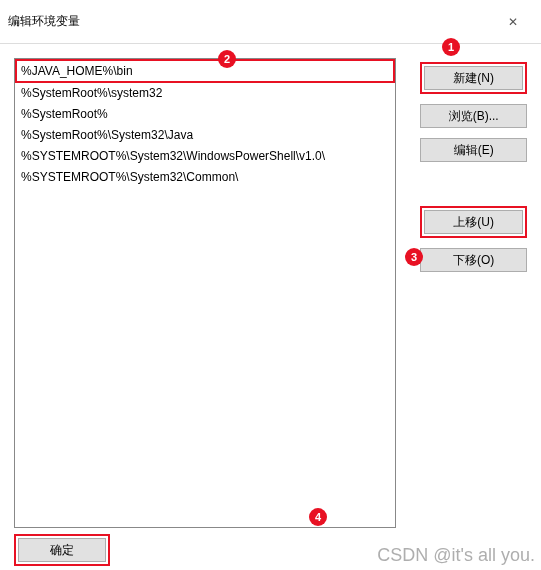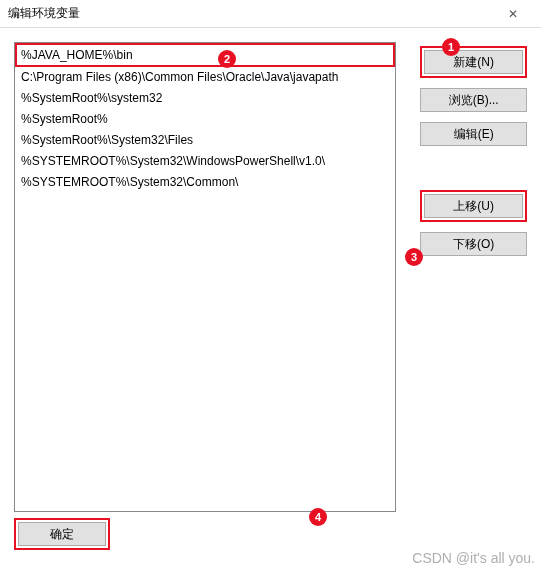--- a/index.html
+++ b/index.html
@@ -1,51 +1,50 @@
 <!DOCTYPE html>
 <html><head>
 <meta charset="utf-8">
 <style>
 * { box-sizing: border-box; margin: 0; padding: 0; }
 body { font-family: "Microsoft YaHei", "Segoe UI", sans-serif; font-size: 12px; background: #fff; width: 541px; height: 570px; position: relative; }
-.titlebar { height: 28px; display: flex; align-items: center; padding: 0 8px; border-bottom: 1px solid #ddd; }
+.titlebar { height: 44px; display: flex; align-items: center; padding: 0 8px; border-bottom: 1px solid #ddd; }
 .titlebar .title { flex: 1; }
 .close { width: 40px; height: 28px; display: flex; align-items: center; justify-content: center; cursor: pointer; color:#555;}
 .body { display: flex; padding: 14px 14px 8px 14px; gap: 24px; height: 490px; }
 .list-panel { width: 387px; height: 470px; border: 1px solid #888; background: #fff; overflow: hidden; position: relative;}
 .list-item { height: 21px; line-height: 21px; padding: 0 6px; white-space: nowrap; overflow: hidden; cursor: pointer; }
 .list-item.selected { border: 2px solid #e81123; height: 24px; line-height: 20px; padding: 0 4px; }
 .btn-col { width: 108px; display: flex; flex-direction: column; gap: 10px; padding-top: 4px; }
 .btn { height: 24px; border: 1px solid #adadad; background: #e1e1e1; display: flex; align-items: center; justify-content: center; cursor: pointer; min-width: 88px; }
 .spacer { height: 24px; }
 .spacer2 { height: 46px; }
 .red-wrap { border: 2.5px solid #e81123; padding: 2px; }
 .red-wrap .btn { margin: 0; }
 .footer { display: flex; justify-content: flex-start; gap: 10px; padding: 0 14px 14px 14px; }
 .footer .btn { width: 88px; }
 .callout { position: absolute; width: 18px; height: 18px; border-radius: 50%; background: #e81123; color: #fff; font-size: 11px; display: flex; align-items: center; justify-content: center; font-weight: bold; z-index:5;}
-.watermark { position: absolute; right: 6px; bottom: 4px; color: rgba(120,120,120,0.6); font-size: 14px; z-index: 10;}
+.watermark { position: absolute; right: 6px; bottom: 4px; color: rgba(120,120,120,0.6); font-size: 18px; z-index: 10;}
 </style>
 </head>
 <body>
 
 <div class="titlebar">
   <span class="title">编辑环境变量</span>
   <div class="close">
       <span>✕</span>
     </div>
 </div>
 
 <div class="body">
   <div class="list-panel">
     <div class="list-item selected">%JAVA_HOME%\bin</div>
-    <div class="list-item">C:\Program Files (x86)\Common Files\Oracle\Java\javapath</div>
     <div class="list-item">%SystemRoot%\system32</div>
     <div class="list-item">%SystemRoot%</div>
-    <div class="list-item">%SystemRoot%\System32\Files</div>
+    <div class="list-item">%SystemRoot%\System32\Java</div>
     <div class="list-item">%SYSTEMROOT%\System32\WindowsPowerShell\v1.0\</div>
     <div class="list-item">%SYSTEMROOT%\System32\Common\</div>
   </div>
 
   <div class="btn-col">
     <div class="red-wrap">
       <div class="btn">新建(N)</div>
     </div>
     <div class="btn">浏览(B)...</div>
     <div class="btn">编辑(E)</div>

